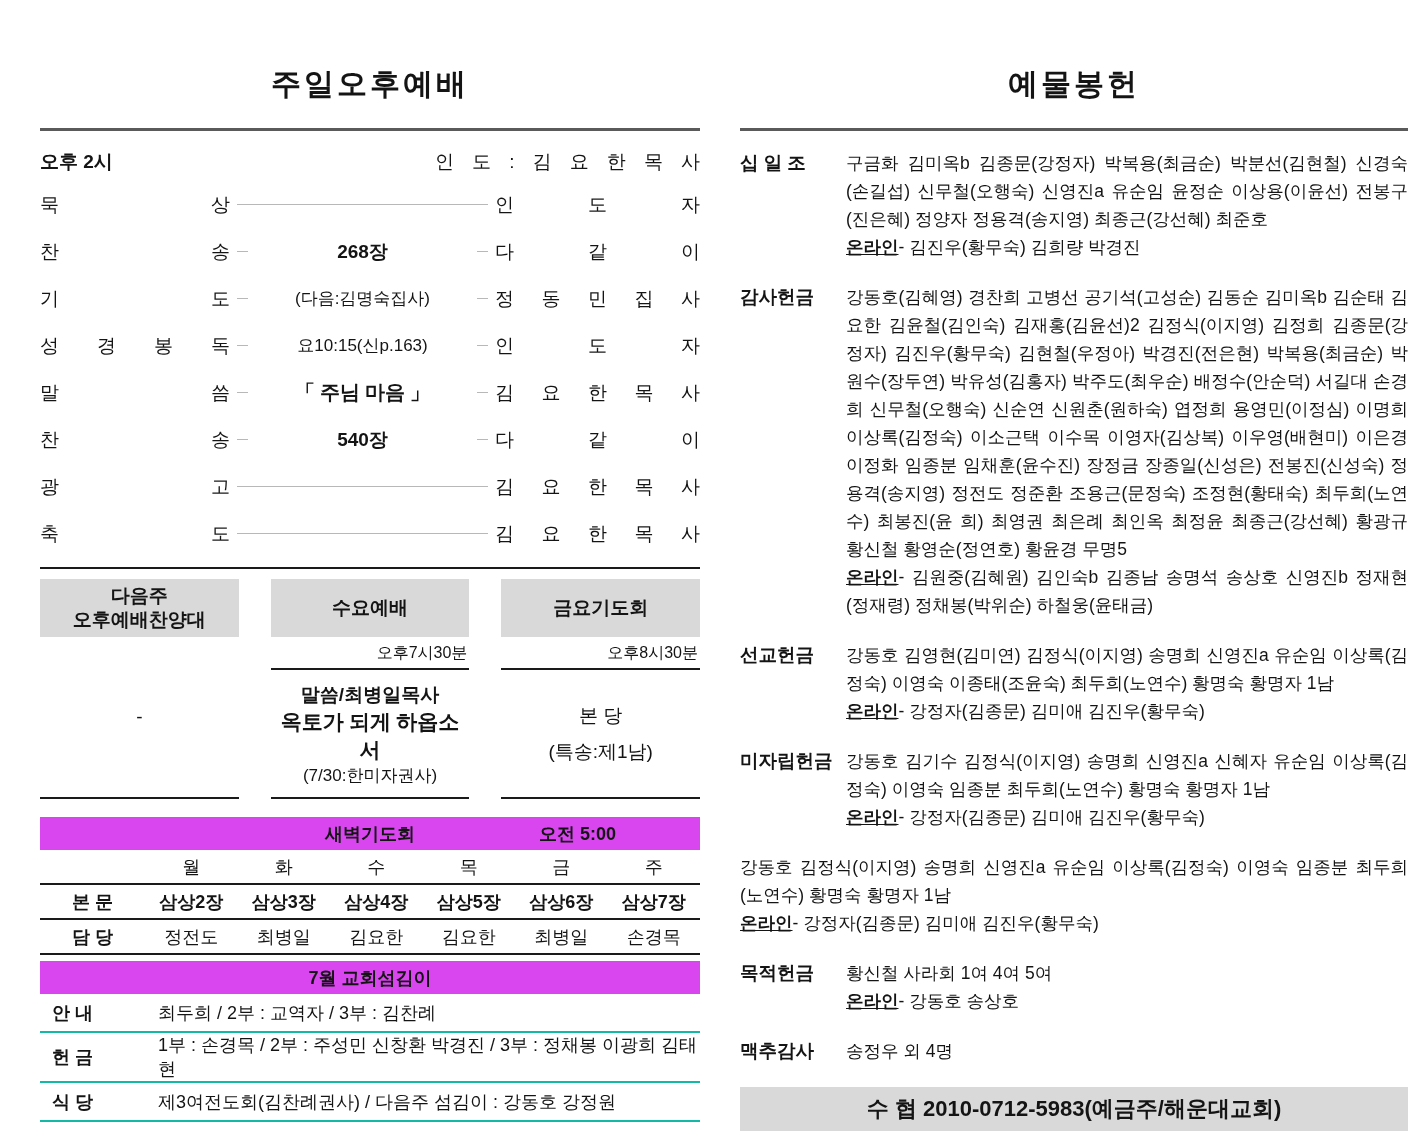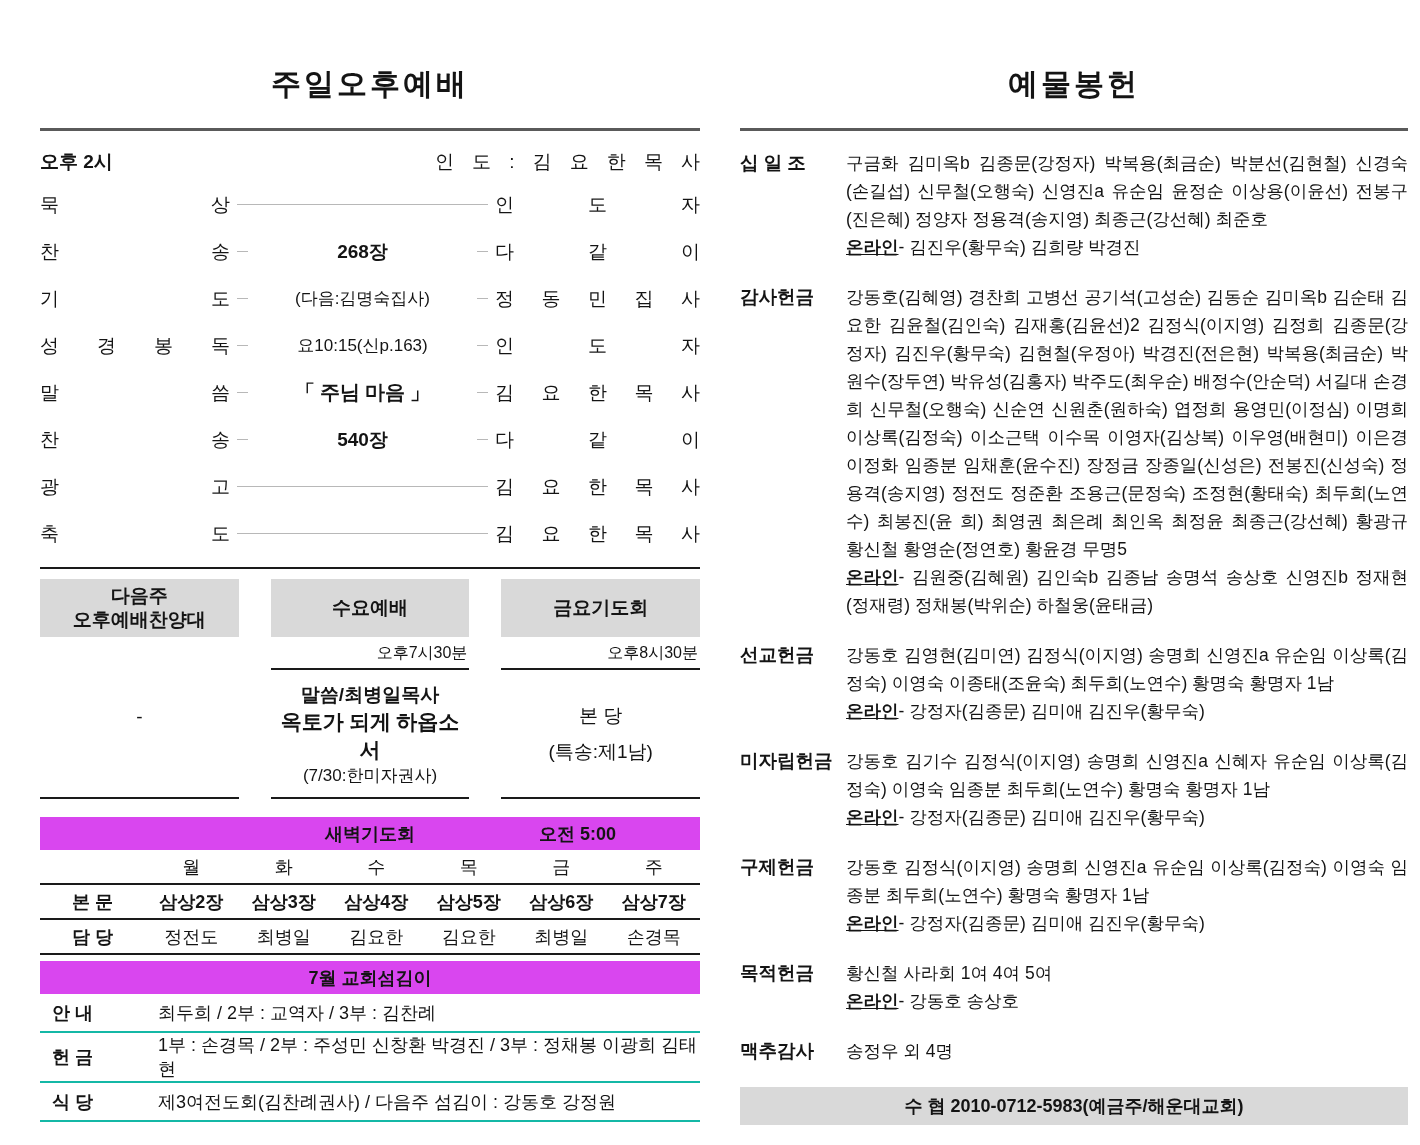--- a/index.html
+++ b/index.html
@@ -65,21 +65,21 @@
   .srow { display:grid; grid-template-columns:92px 1fr; align-items:center; border-bottom:2px solid #14b8a6; min-height:37px; font-size:18px; }
   .slabel { font-weight:bold; padding-left:12px; }
   .scontent { padding-left:26px; }
 
   
   .osecs { margin-top:18px; }
   .osec { display:flex; margin-bottom:22px; }
   .olabel { flex:0 0 106px; font-weight:bold; font-size:18.5px; line-height:28px; }
   .obody { flex:1 1 auto; font-size:17.5px; line-height:28px; text-align:justify; }
   .online-u { font-weight:bold; text-decoration:underline; }
-  .account { background:#d9d9d9; text-align:center; font-weight:bold; font-size:18px; padding:7px 12px; margin-top:16px; }
+  .account { background:#d9d9d9; text-align:center; font-weight:bold; font-size:22px; padding:7px 12px; margin-top:16px; }
 </style>
 </head>
 <body>
 
 <div class="col col-left">
   <h1 class="ptitle">주일오후예배</h1>
   <hr class="rule">
 
   <div class="time-row">
     <span class="time-left">오후 2시</span>
@@ -259,21 +259,20 @@
 
     <div class="osec">
       <div class="olabel">미자립헌금</div>
       <div class="obody">
         <div>강동호 김기수 김정식(이지영) 송명희 신영진a 신혜자 유순임 이상록(김정숙) 이영숙 임종분 최두희(노연수) 황명숙 황명자 1남</div>
         <div><span class="online-u">온라인</span><span>- 강정자(김종문) 김미애 김진우(황무숙)</span></div>
       </div>
     </div>
 
     <div class="osec">
-      <div class="olabel">구제헌금</div>
       <div class="obody">
         <div>강동호 김정식(이지영) 송명희 신영진a 유순임 이상록(김정숙) 이영숙 임종분 최두희(노연수) 황명숙 황명자 1남</div>
         <div><span class="online-u">온라인</span><span>- 강정자(김종문) 김미애 김진우(황무숙)</span></div>
       </div>
     </div>
 
     <div class="osec">
       <div class="olabel">목적헌금</div>
       <div class="obody">
         <div>황신철 사라회 1여 4여 5여</div>

